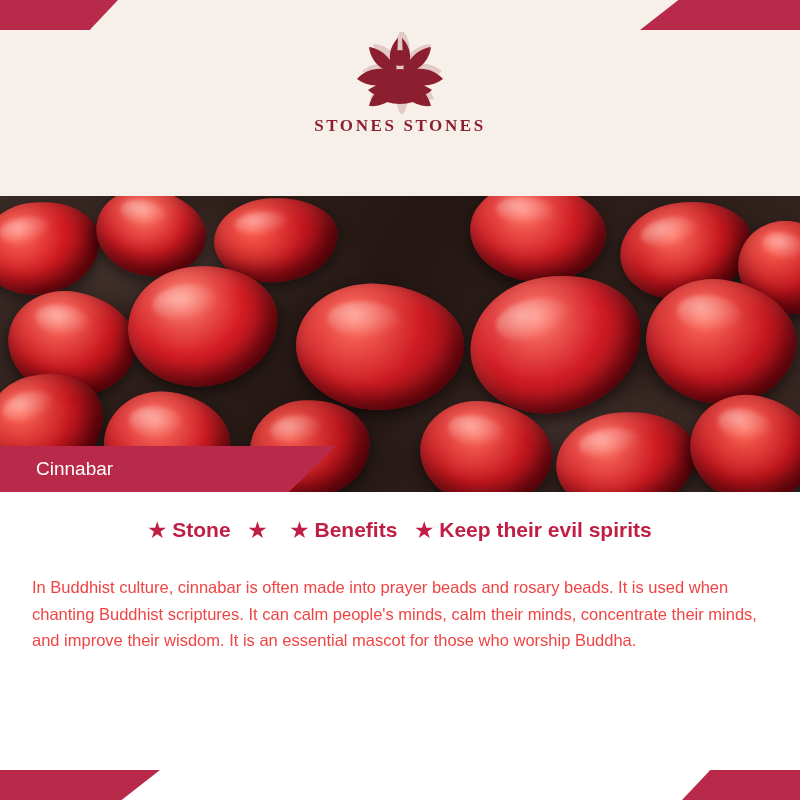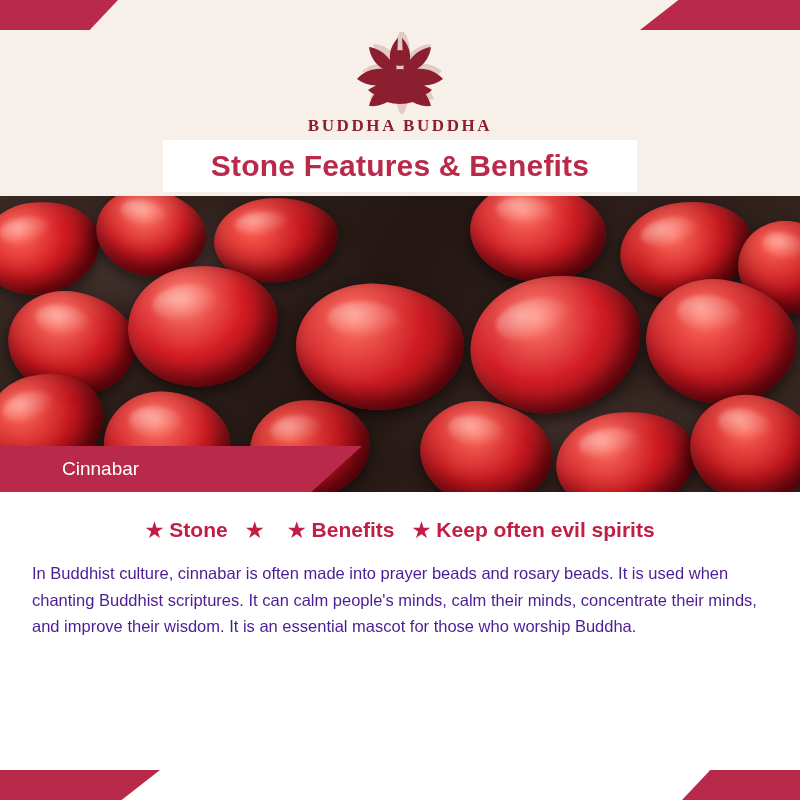--- a/index.html
+++ b/index.html
@@ -143,21 +143,21 @@
   
   .stone-tab {
     position: absolute;
     top: 446px;
     left: 0;
     height: 46px;
     min-width: 248px;
     background: #b8294a;
     display: flex;
     align-items: center;
-    padding-left: 62px;
+    padding-left: 36px;
     padding-right: 52px;
     clip-path: polygon(0 0, 100% 0, 86% 100%, 0 100%);
     z-index: 6;
   }
   .stone-tab-label {
     color: #ffffff;
     font-size: 19px;
     font-family: "Liberation Sans", sans-serif;
   }
 
@@ -188,24 +188,24 @@
     white-space: nowrap;
     font-family: "Liberation Sans", sans-serif;
   }
   .benefit .star {
     color: #c01e44;
     font-size: 20px;
     margin-right: 6px;
     line-height: 1;
   }
   .description {
-    margin-top: 18px;
+    margin-top: 32px;
     font-size: 16.5px;
     line-height: 1.62;
-    color: #4c1d95;
+    color: #ef4444;
     font-family: "Liberation Sans", sans-serif;
     max-width: 736px;
   }
 </style>
 </head>
 <body>
 
 <div class="page">
 
   <div class="corner corner-tl"></div>
@@ -223,27 +223,24 @@
           <path d="M78 16c-6 6-9 14-8 22-5-7-13-12-21-13 1 9 6 17 14 22-10-1-20 3-26 10 8 6 18 8 28 5-8 5-14 13-16 22 10 1 19-3 26-10"></path>
           <path d="M82 16c6 6 9 14 8 22 5-7 13-12 21-13-1 9-6 17-14 22 10-1 20 3 26 10-8 6-18 8-28 5 8 5 14 13 16 22-10 1-19-3-26-10"></path>
 
           <circle cx="80" cy="36" r="8"></circle>
 
           <path d="M80 47c-9 0-16 6-19 14 -4 2-9 4-13 7 5 5 12 7 19 6 4 3 8 4 13 4s9-1 13-4c7 1 14-1 19-6-4-3-9-5-13-7-3-8-10-14-19-14z"></path>
 
           <path d="M56 74c7-5 15-7 24-7s17 2 24 7c-6 5-15 8-24 8s-18-3-24-8z"></path>
         </g>
       </svg>
-      <div class="brand-name">BUDDHA BUDDHA</div>
+      <div class="brand-name">STONES STONES</div>
     </div>
   </div>
 
-  <div class="title-ribbon">
-    <div class="title-text">Stone Features &amp; Benefits</div>
-  </div>
 
   <div class="hero">
     <div class="hero-bg"></div>
 
     <div class="stone" style="left:-20px;  top:6px;   width:120px; height:92px;  background:radial-gradient(circle at 34% 30%, #ff6a5a, #d21a21 45%, #7d0810 100%); transform:rotate(-8deg);"></div>
     <div class="stone" style="left:96px;   top:-6px;  width:110px; height:86px;  background:radial-gradient(circle at 40% 28%, #ff7a66, #cf1a22 48%, #70070e 100%); transform:rotate(12deg);"></div>
     <div class="stone" style="left:214px;  top:2px;   width:124px; height:84px;  background:radial-gradient(circle at 32% 34%, #ff5f4f, #c4161f 50%, #6b060c 100%); transform:rotate(-4deg);"></div>
     <div class="stone" style="left:470px;  top:-12px; width:136px; height:98px;  background:radial-gradient(circle at 38% 30%, #ff7060, #cf1b23 48%, #730810 100%); transform:rotate(6deg);"></div>
     <div class="stone" style="left:620px;  top:6px;   width:132px; height:96px;  background:radial-gradient(circle at 42% 32%, #ff6e5d, #c9181f 48%, #6d070d 100%); transform:rotate(-10deg);"></div>
     <div class="stone" style="left:738px;  top:26px;  width:104px; height:92px;  background:radial-gradient(circle at 30% 30%, #ff6252, #c2151d 50%, #670610 100%); transform:rotate(14deg);"></div>
@@ -278,21 +275,21 @@
         <span class="star">★</span>
       </div>
 
       <div class="benefit">
         <span class="star">★</span>
         <span>Benefits</span>
       </div>
 
       <div class="benefit">
         <span class="star">★</span>
-        <span>Keep often evil spirits</span>
+        <span>Keep their evil spirits</span>
       </div>
 
     </div>
 
     <p class="description">In Buddhist culture, cinnabar is often made into prayer beads and rosary beads. It is used when chanting Buddhist scriptures. It can calm people's minds, calm their minds, concentrate their minds, and improve their wisdom. It is an essential mascot for those who worship Buddha.</p>
   </div>
 
 </div>
 
 </body></html>

